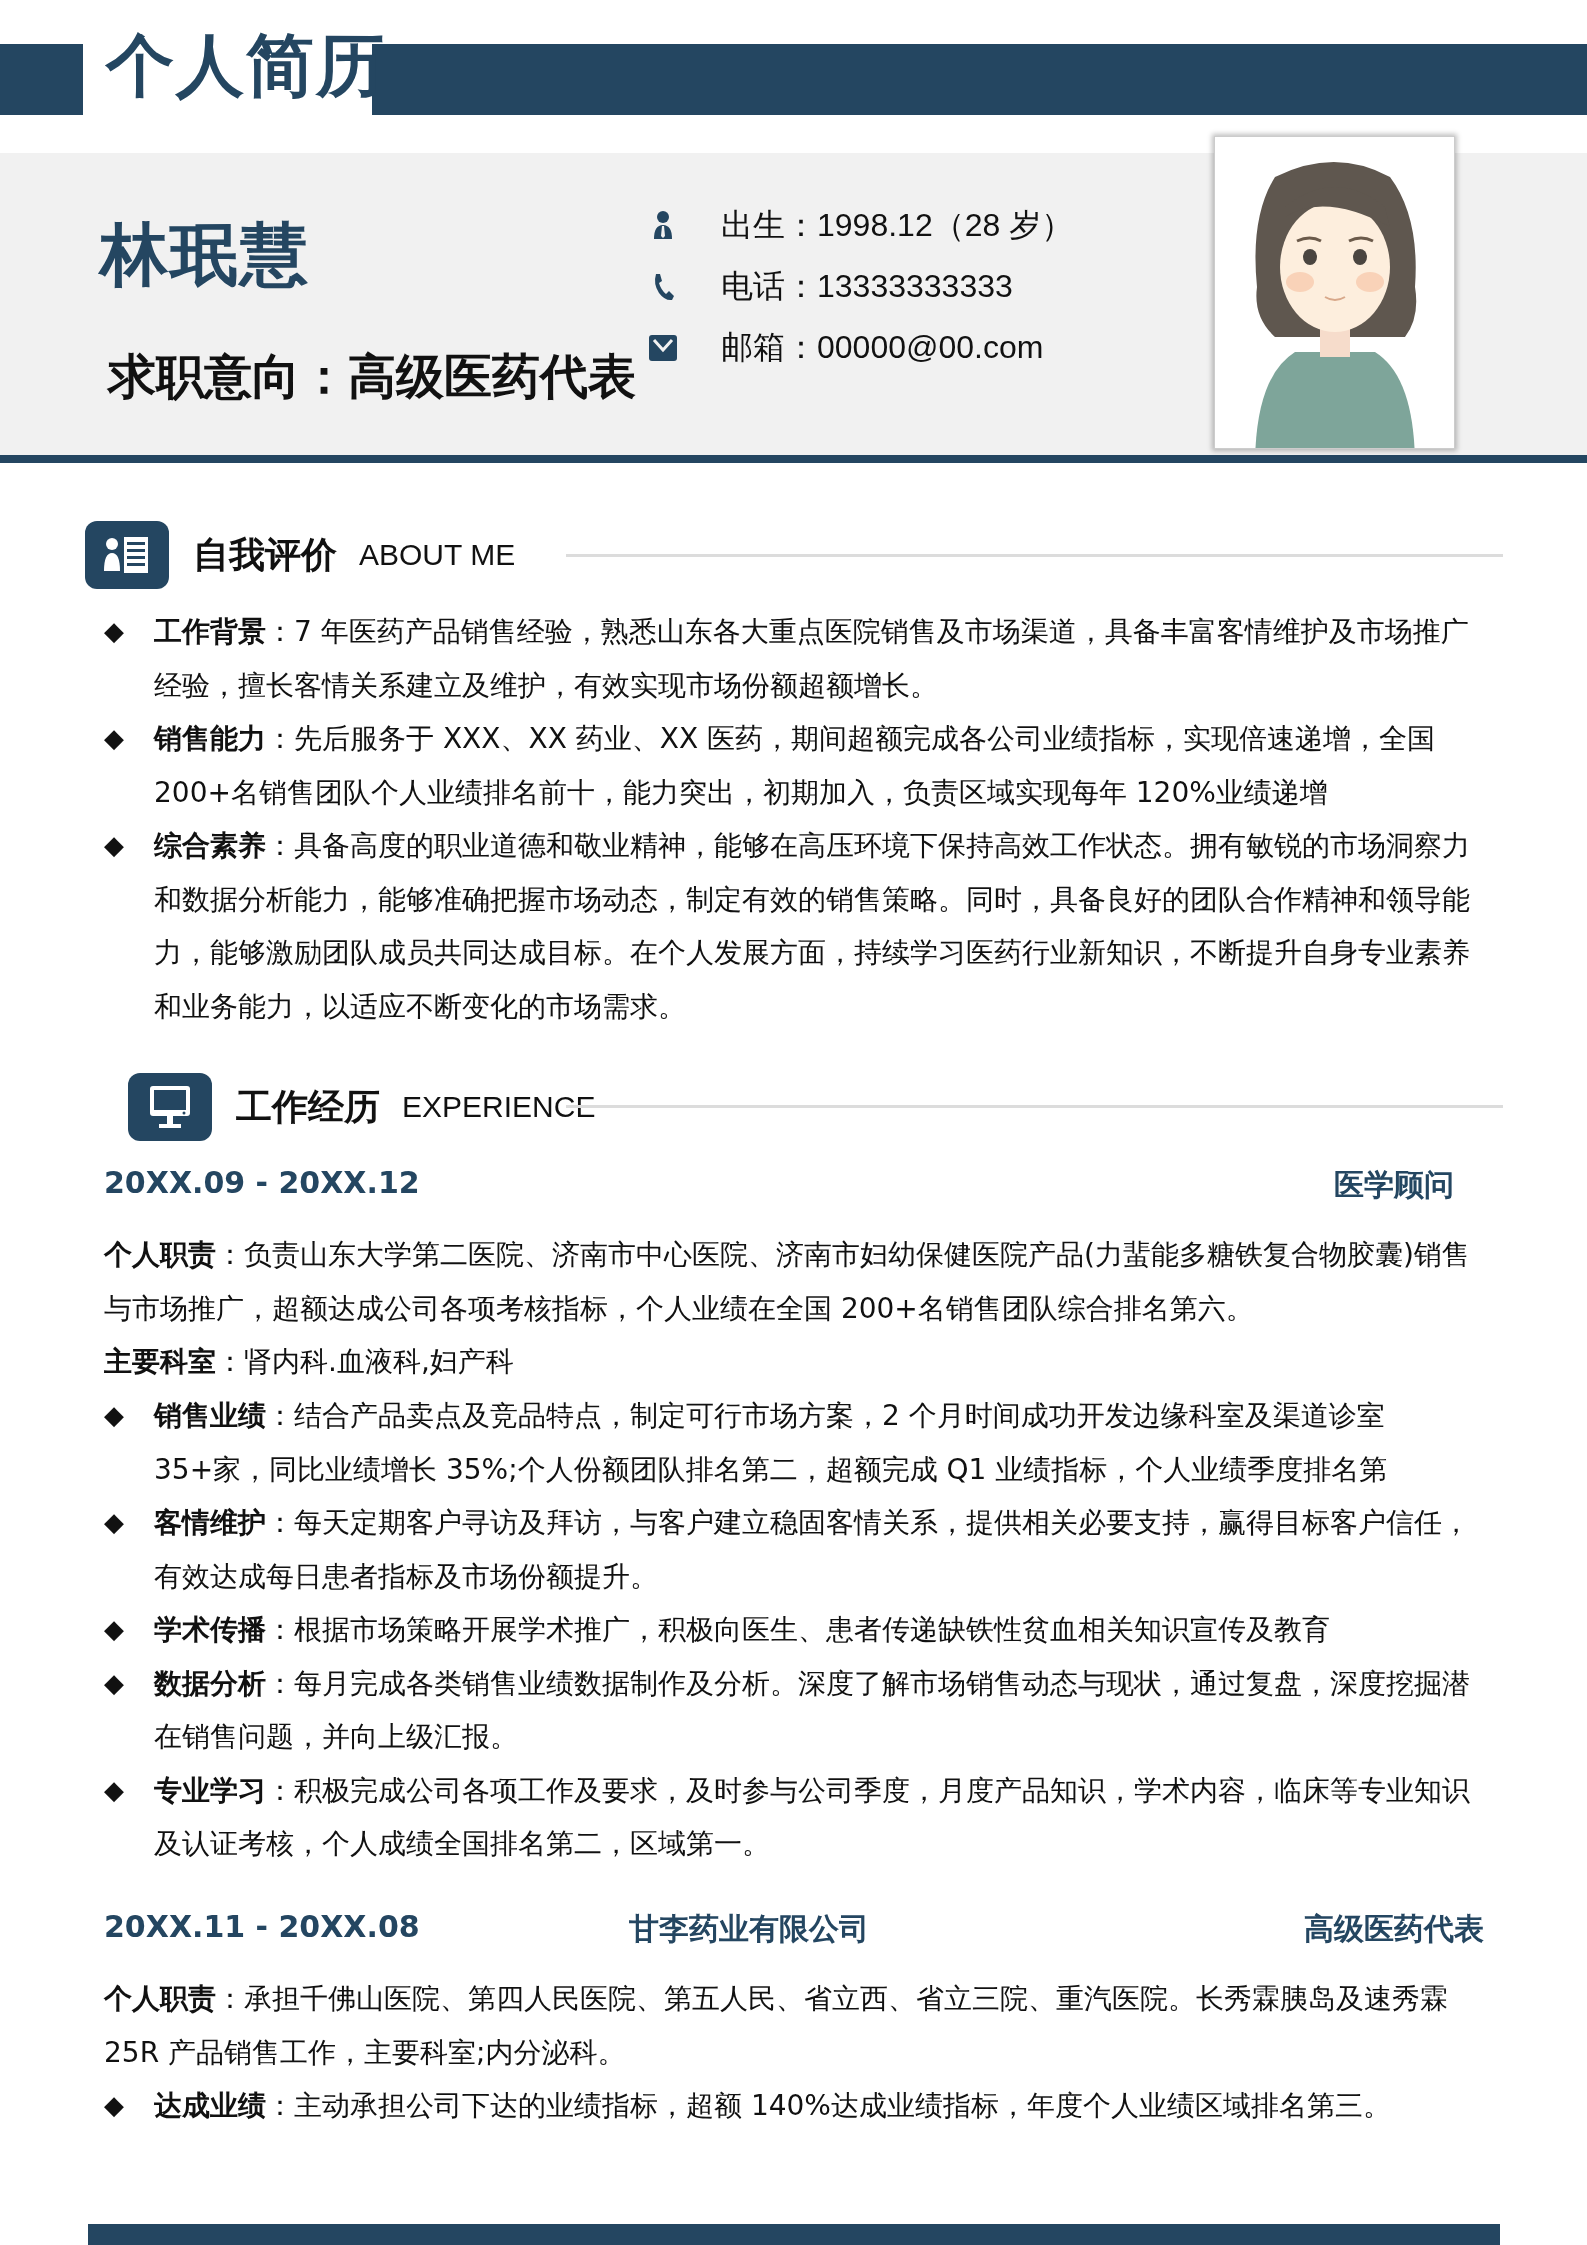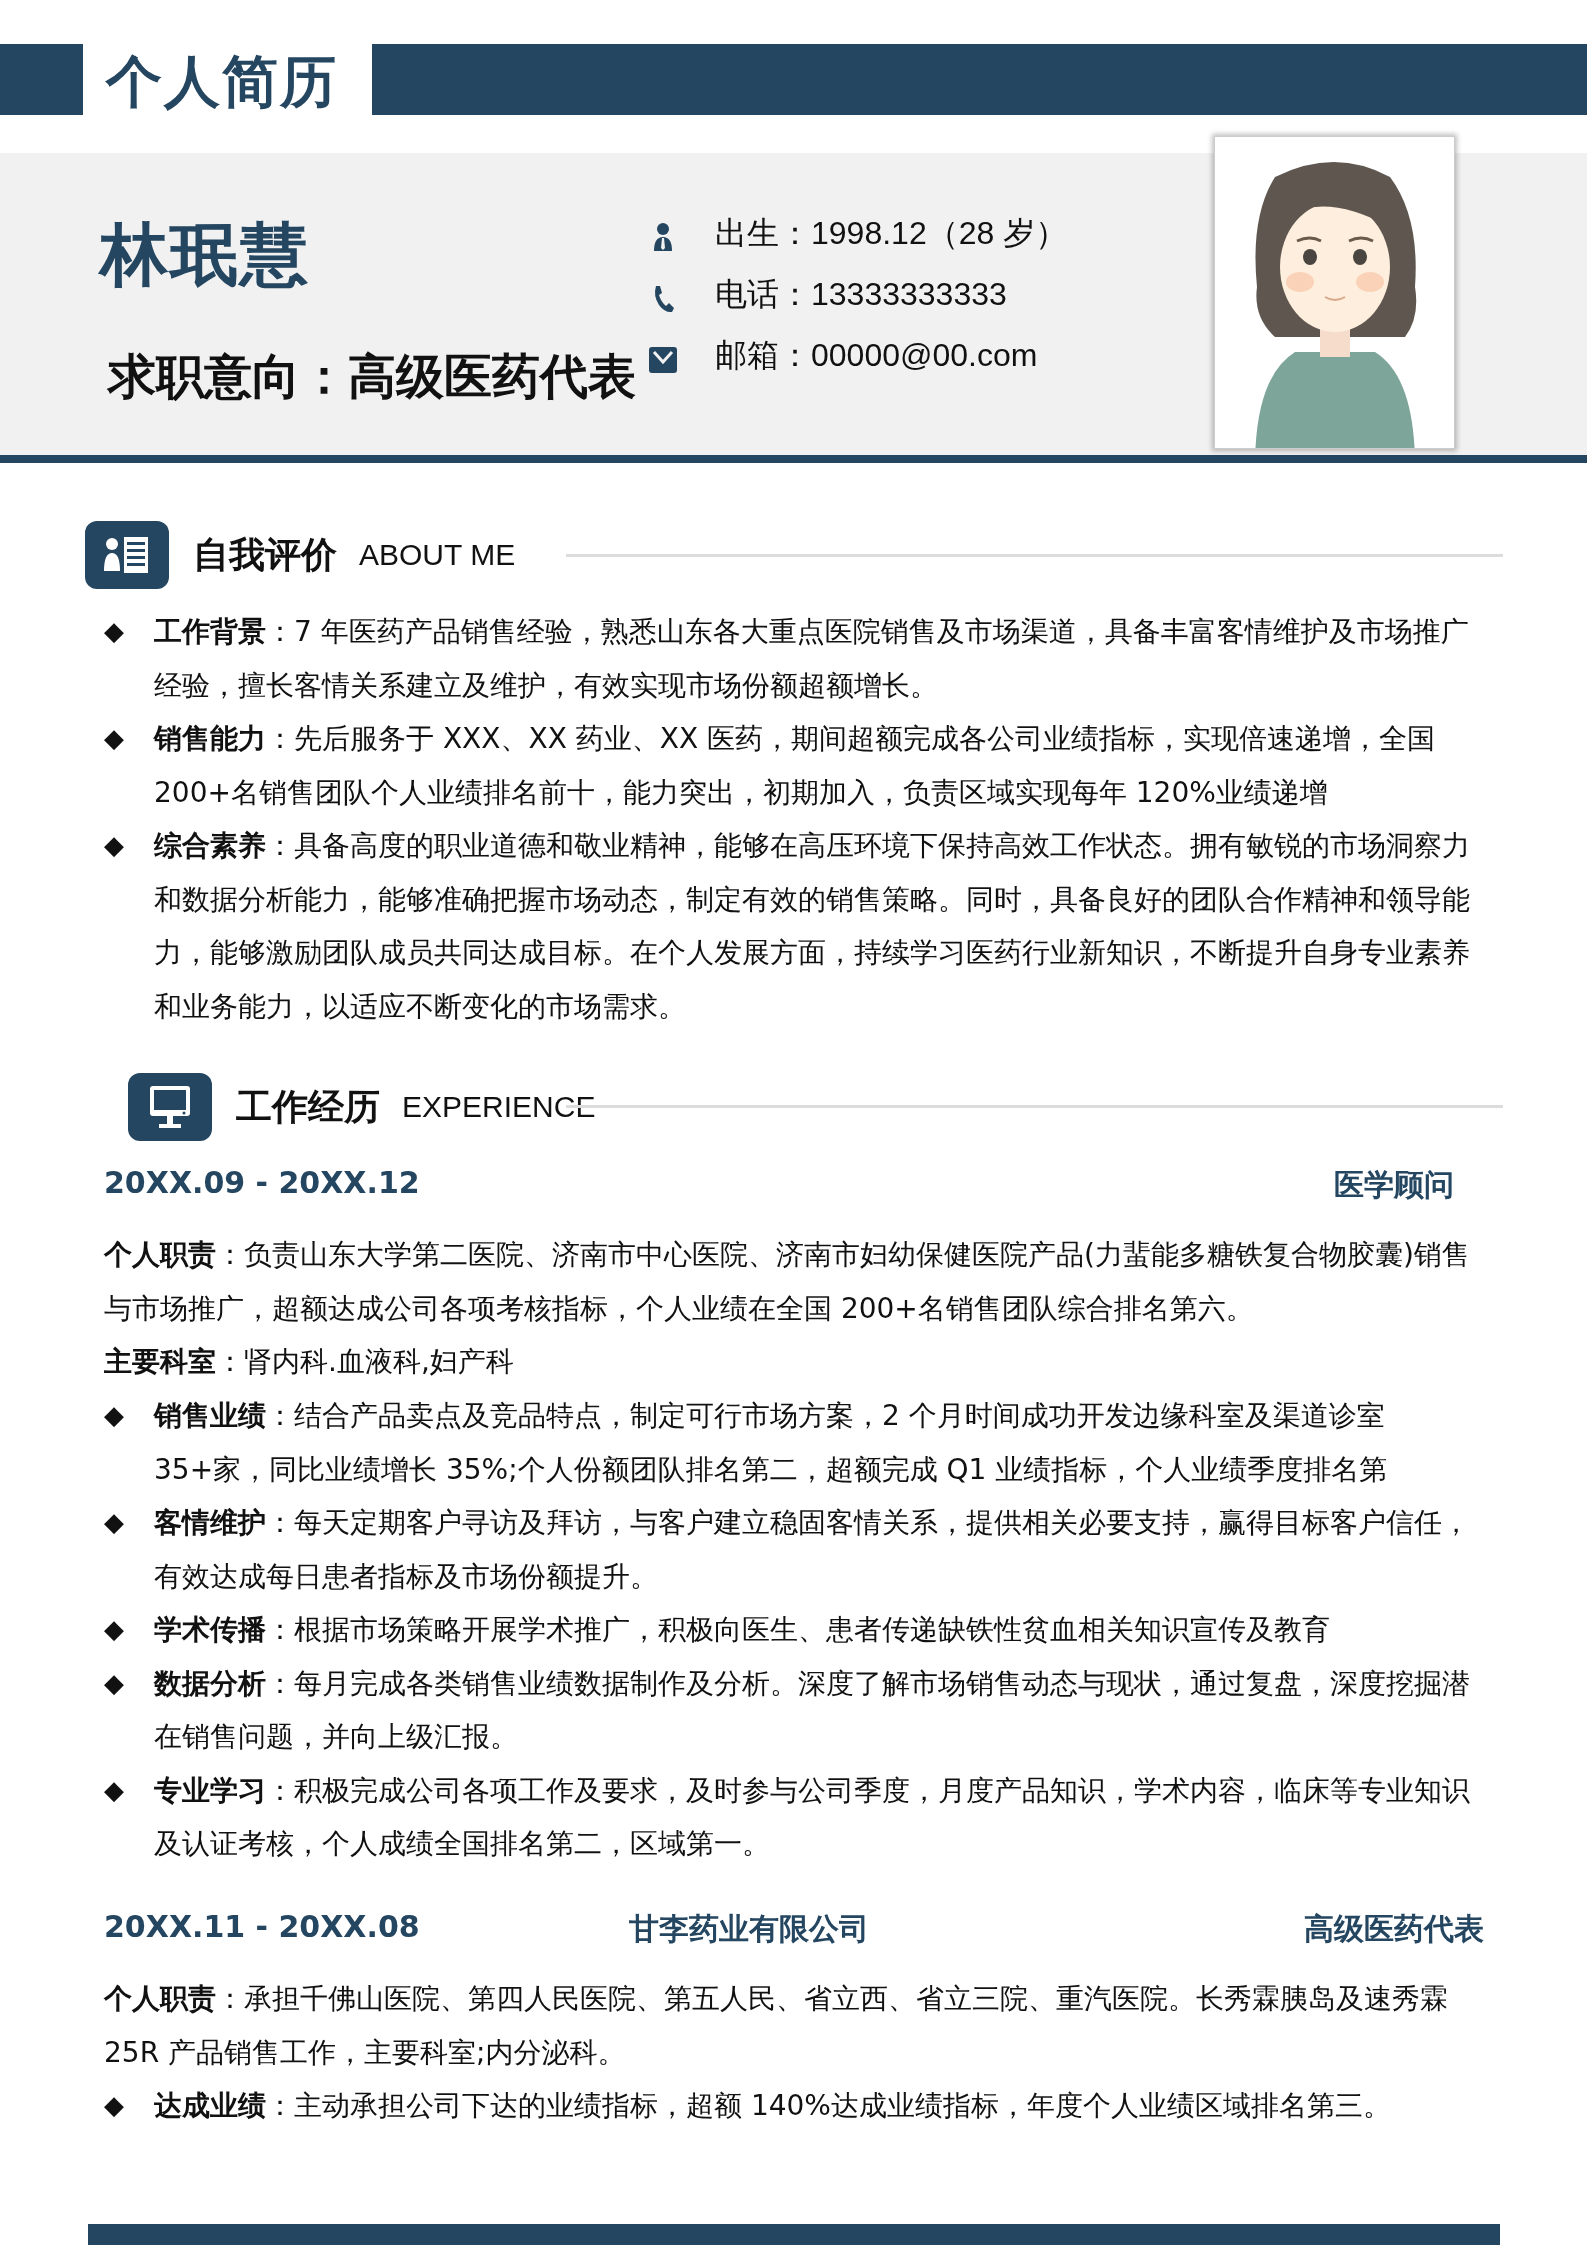--- a/index.html
+++ b/index.html
@@ -1,30 +1,30 @@
 <!DOCTYPE html>
 <html><head>
 <meta charset="utf-8">
 <style>
   * { margin: 0; padding: 0; box-sizing: border-box; }
   html, body { width: 1587px; height: 2245px; background: #ffffff; overflow: hidden; }
   body { position: relative; font-family: "DejaVu Sans", "Liberation Sans", sans-serif; color: #111; }
 
   .title-bar-left { position: absolute; left: 0; top: 44px; width: 83px; height: 71px; background: #244661; }
   .title-bar-right { position: absolute; left: 372px; top: 44px; width: 1215px; height: 71px; background: #244661; }
-  .page-title { position: absolute; left: 106px; top: 46px; height: 71px; line-height: 71px; font-size: 56px; font-weight: bold; color: #244661; letter-spacing: 2px; }
+  .page-title { position: absolute; left: 106px; top: 30px; height: 71px; line-height: 71px; font-size: 68px; font-weight: bold; color: #244661; letter-spacing: 2px; }
 
   .header-band { position: absolute; left: 0; top: 153px; width: 1587px; height: 302px; background: #f1f1f1; }
   .header-line { position: absolute; left: 0; top: 455px; width: 1587px; height: 8px; background: #244661; }
 
   .name { position: absolute; left: 100px; top: 210px; font-size: 68px; font-weight: bold; color: #244661; letter-spacing: 2px; }
   .intent { position: absolute; left: 108px; top: 345px; font-size: 48px; font-weight: bold; color: #111; }
 
   .info-list { position: absolute; left: 645px; top: 195px; }
-  .info-row { display: flex; align-items: flex-end; height: 61px; }
+  .info-row { display: flex; align-items: center; height: 61px; gap: 6px; }
   .info-icon { width: 36px; height: 36px; display: flex; align-items: center; justify-content: center; margin-right: 34px; }
   .info-text { font-size: 32px; color: #111; font-family: "Liberation Sans", sans-serif; }
 
   .photo-frame { position: absolute; left: 1214px; top: 136px; width: 241px; height: 313px; background: #fff; box-shadow: 0 0 5px 2px rgba(0,0,0,0.25); border: 1px solid #ccc; overflow: hidden; }
 
   .section-head { position: absolute; left: 85px; display: flex; align-items: center; }
   .section-icon { width: 84px; height: 68px; background: #244661; border-radius: 12px; display: flex; align-items: center; justify-content: center; }
   .section-title { margin-left: 24px; font-size: 36px; font-weight: bold; color: #111; }
   .section-en { margin-left: 22px; font-size: 30px; color: #111; font-family: "Liberation Sans", sans-serif; }
   .section-rule { position: absolute; left: 566px; width: 937px; height: 3px; background: #dcdcdc; }

